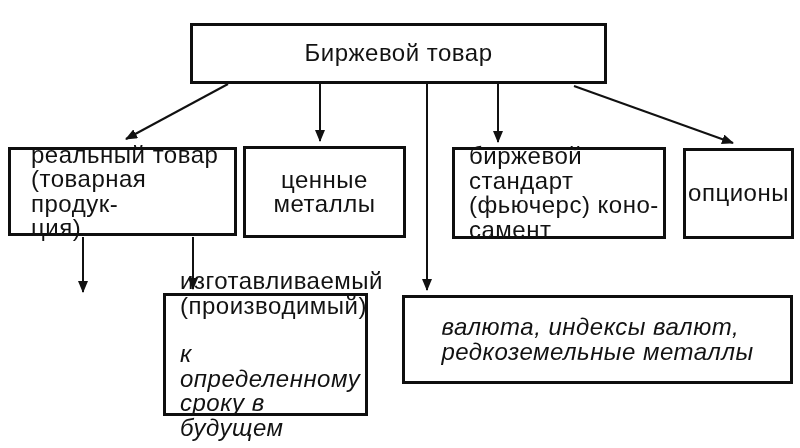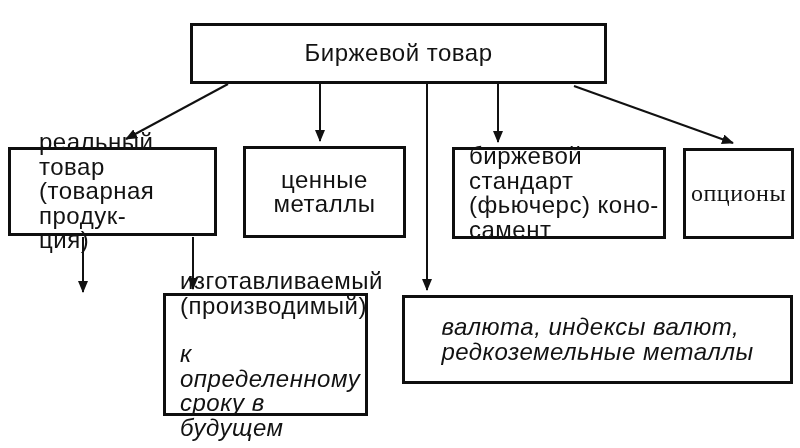--- a/index.html
+++ b/index.html
@@ -36,24 +36,24 @@
     letter-spacing: 0.5px;
     white-space: pre-line;
   }
   .box.center { align-items: center; text-align: center; }
   .box.leftpad { align-items: flex-start; text-align: left; }
   .it { font-style: italic; }
   .label { white-space: pre-line; }
 
   
   .n-root  { left: 190px; top: 23px;  width: 417px; height: 61px; }
-  .n-real  { left: 8px;   top: 147px; width: 209px; height: 89px; padding-left: 28px; }
+  .n-real  { left: 8px;   top: 147px; width: 229px; height: 89px; padding-left: 20px; }
   .n-sec   { left: 243px; top: 146px; width: 163px; height: 92px; }
   .n-std   { left: 452px; top: 147px; width: 214px; height: 92px; padding-left: 14px; }
-  .n-opt   { left: 683px; top: 148px; width: 111px; height: 91px; font-family: Liberation Serif, serif; }
+  .n-opt   { left: 683px; top: 148px; width: 111px; height: 91px; }
   .n-avail { left: 5px;   top: 297px; width: 141px; height: 117px; padding-left: 14px; }
   .n-manu  { left: 163px; top: 293px; width: 205px; height: 123px; padding-left: 14px; gap: 24px; }
   .n-cur   { left: 402px; top: 295px; width: 391px; height: 89px; }
   .n-cur .inner { text-align: left; white-space: pre-line; }
 </style>
 </head>
 <body>
 
 <div class="canvas">
 

